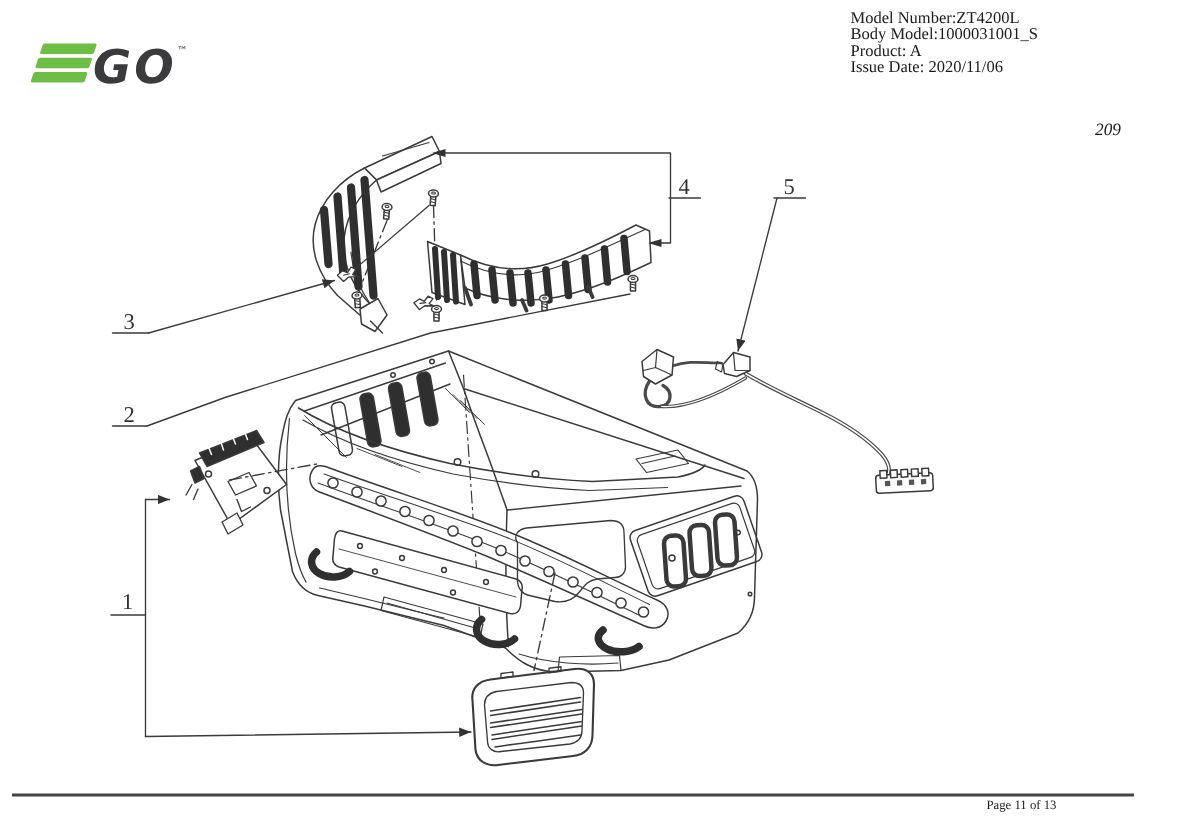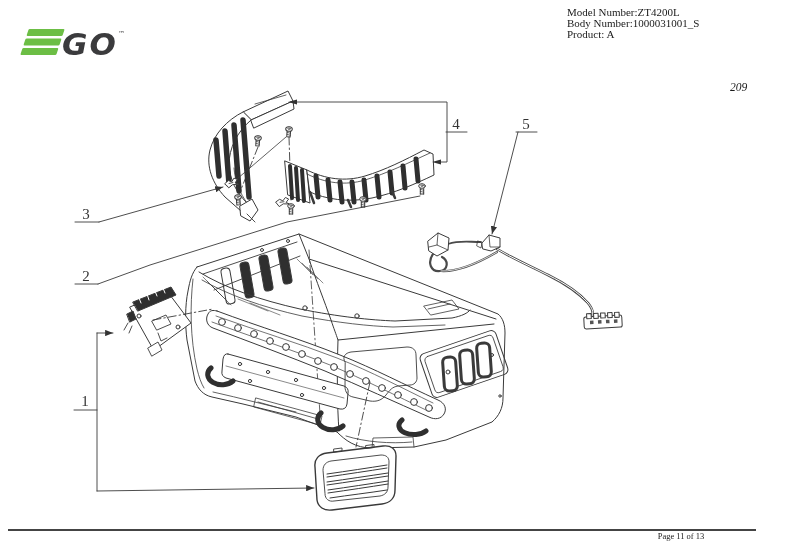--- a/index.html
+++ b/index.html
@@ -25,22 +25,23 @@
       <rect x="20" y="4" width="36" height="7" rx="1.2"></rect>
       <rect x="20" y="13.5" width="36" height="7" rx="1.2"></rect>
       <rect x="20" y="23" width="36" height="7" rx="1.2"></rect>
     </g>
     <text x="52" y="30" font-family="DejaVu Sans, sans-serif" font-size="31" font-weight="bold" font-style="italic" letter-spacing="2" fill="#3B3B3D">GO</text>
     <text x="108" y="11" font-family="DejaVu Sans, sans-serif" font-size="7" fill="#3B3B3D">™</text>
   </svg>
 
   <div class="info">
     <div>Model Number:ZT4200L</div>
-    <div>Body Number:1000031001_S</div>
+    <div>Body Model:1000031001_S</div>
     <div>Product: A</div>
+    <div>Issue Date: 2020/11/06</div>
   </div>
   <div class="pnum">209</div>
 
   <svg class="diagram-svg" width="800" height="546" viewBox="0 0 800 546">
     <defs>
       <marker id="arr" viewBox="0 0 10 8" refX="10" refY="4" markerWidth="9" markerHeight="7" orient="auto">
         <path d="M0,0 L10,4 L0,8 Z" fill="#333"></path>
       </marker>
       <g id="screw" stroke="#3a3a3a" stroke-width="1" fill="none">
         <path d="M -1.7,1.5 L -1.7,8 M 1.7,1.5 L 1.7,8 M -1.7,8 L 1.7,8"></path>

